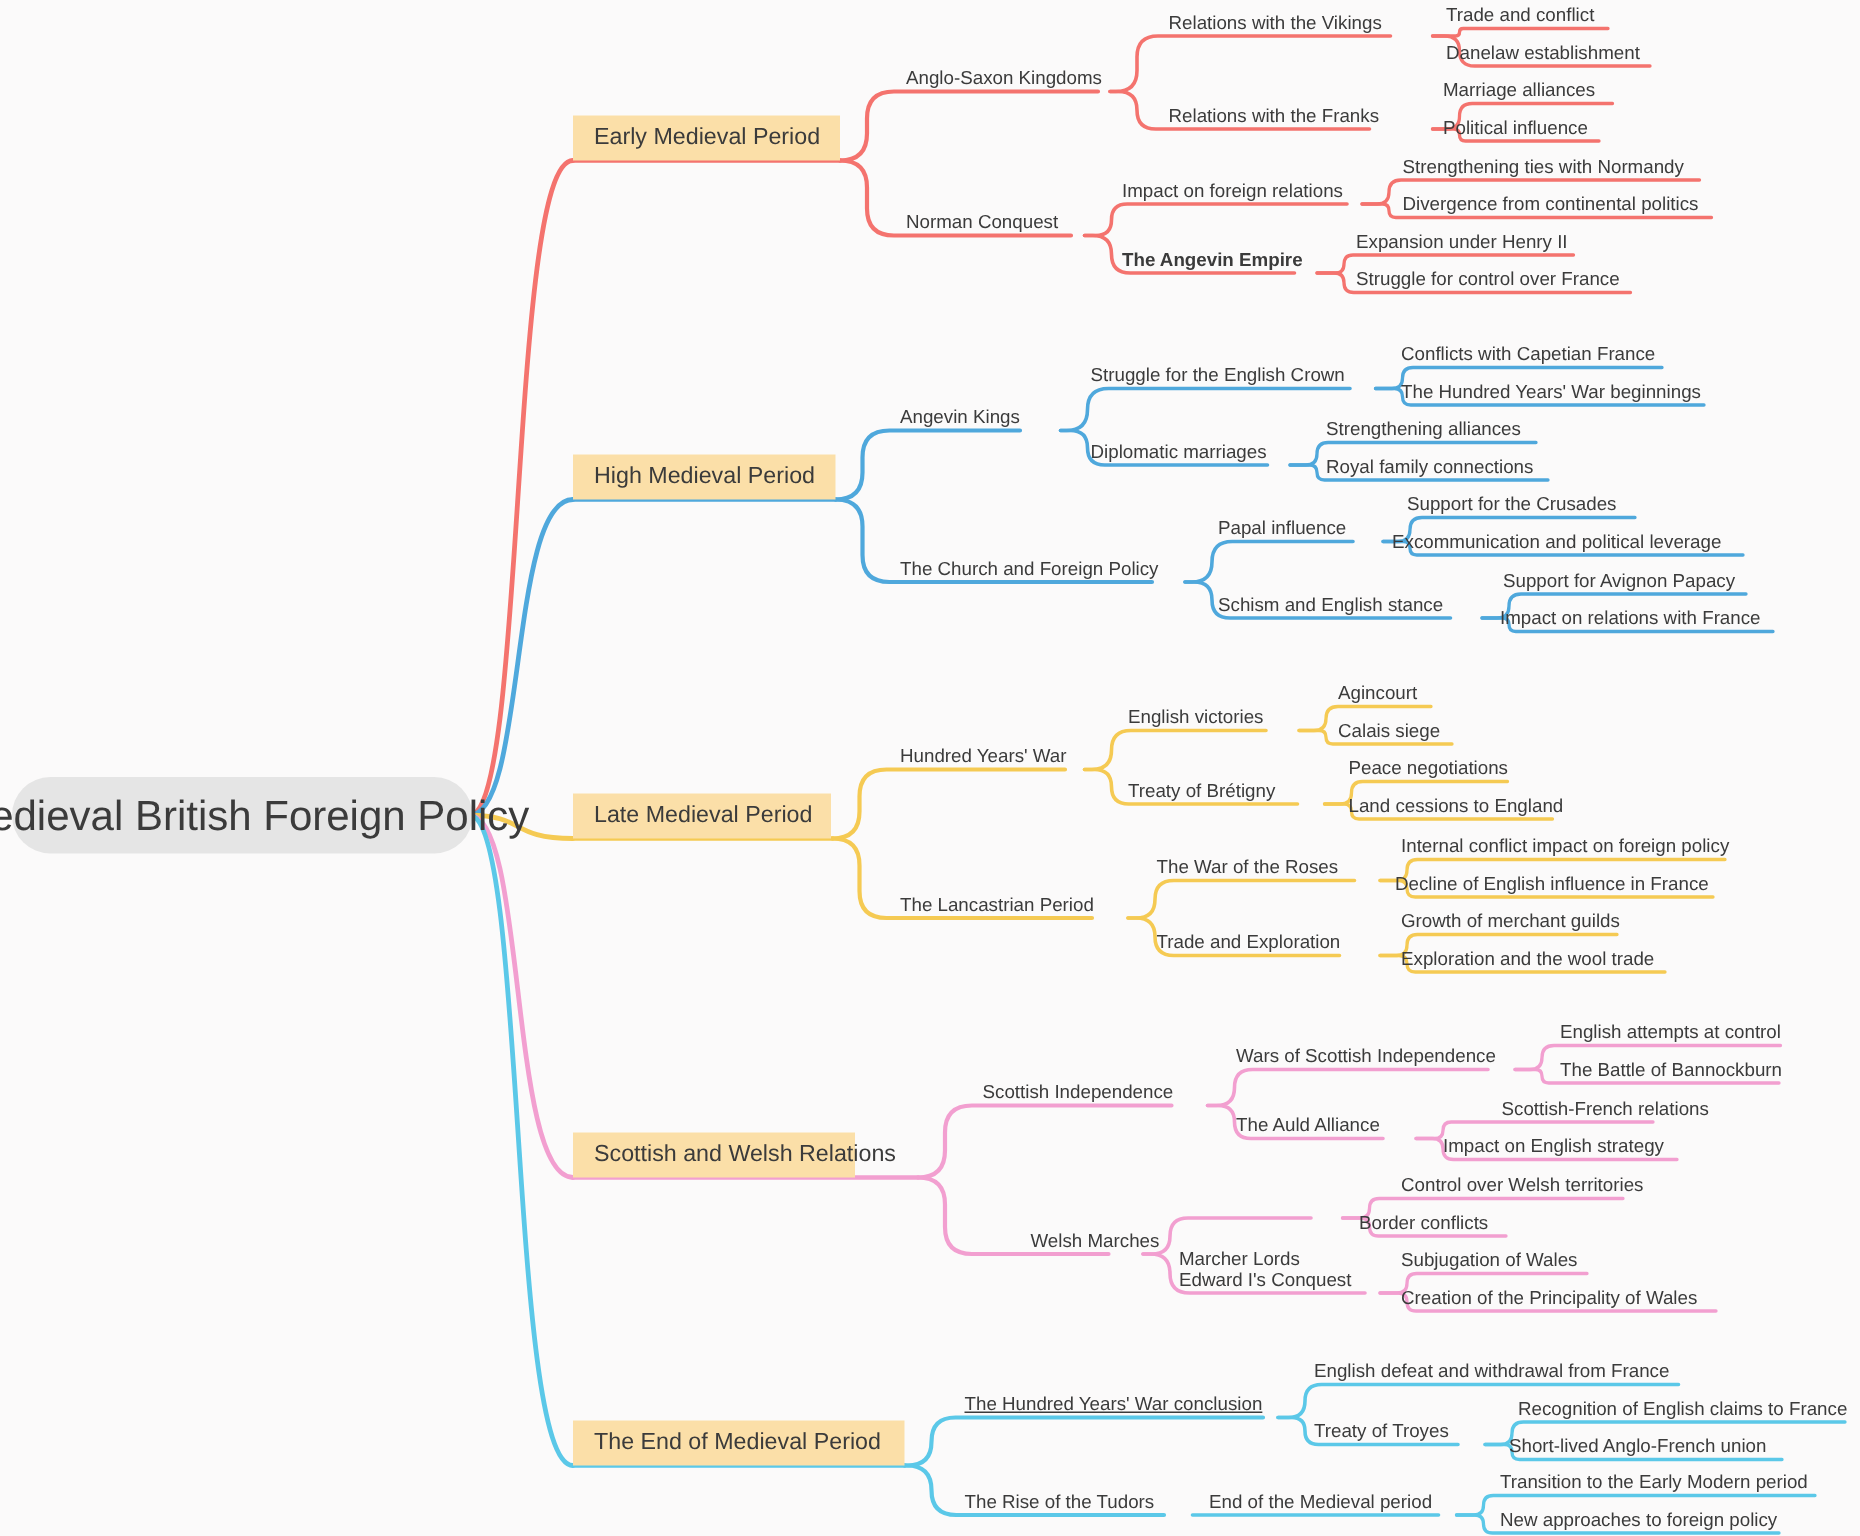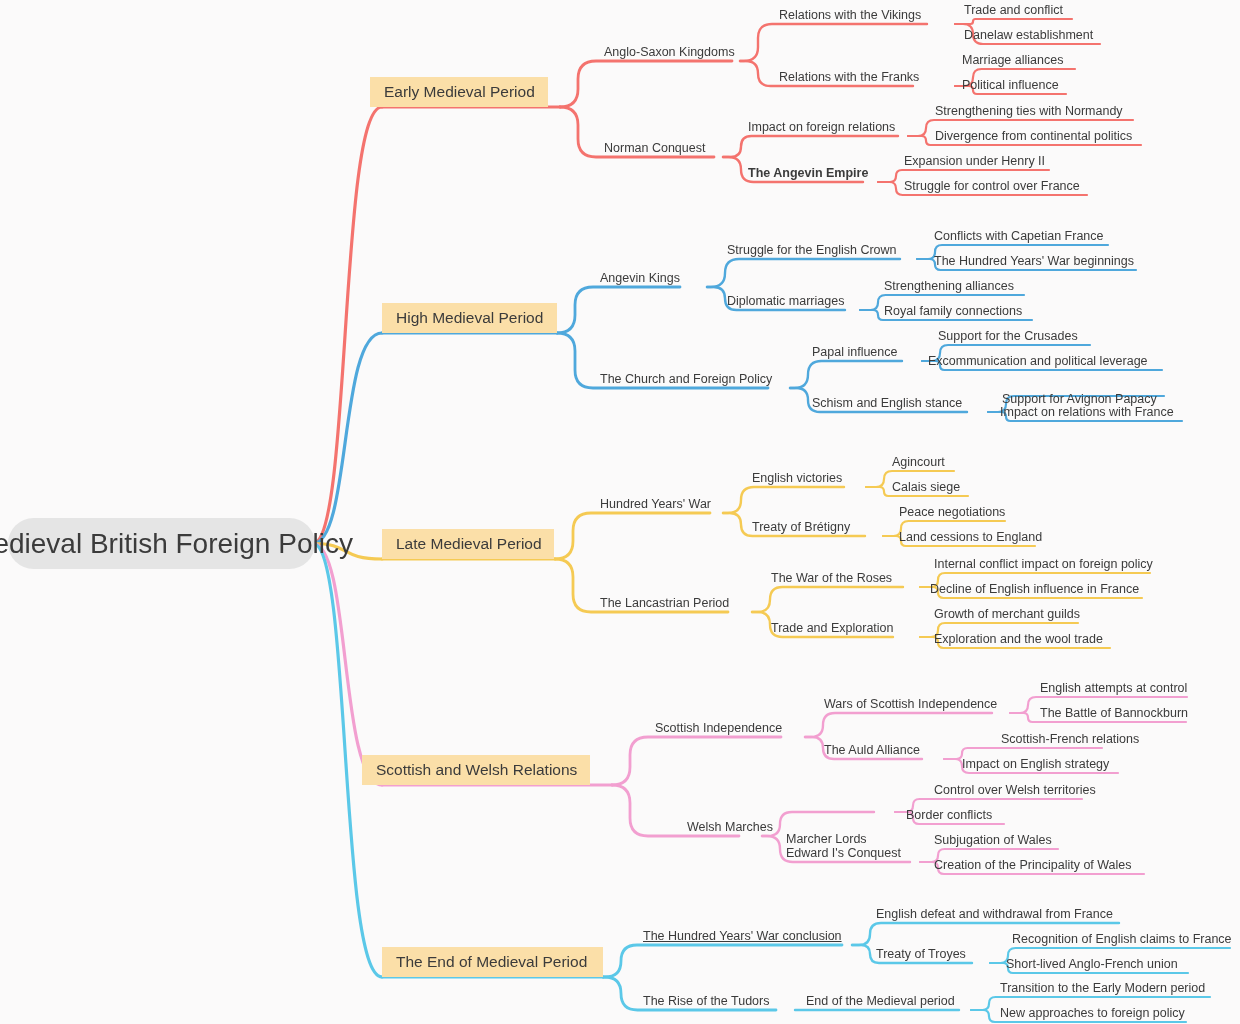--- a/index.html
+++ b/index.html
@@ -124,21 +124,21 @@
       <path d="M852,945 L861,945 Q870,945 870,954 L870,954 Q870,963 879,963 L972,963" stroke="#5BC8E8" stroke-width="2.4" fill="none" stroke-linecap="round" stroke-linejoin="round"></path>
       <path d="M990,963 L1000.5,963 Q1008,963 1008,955.5 L1008,955.5 Q1008,948 1015.5,948 L1230,948" stroke="#5BC8E8" stroke-width="2.2" fill="none" stroke-linecap="round" stroke-linejoin="round"></path>
       <path d="M990,963 L1003,963 Q1008,963 1008,968 L1008,968 Q1008,973 1013,973 L1188,973" stroke="#5BC8E8" stroke-width="2.2" fill="none" stroke-linecap="round" stroke-linejoin="round"></path>
       <path d="M603,977 L604.5,977 Q621,977 621,993.5 L621,993.5 Q621,1010 637.5,1010 L776,1010" stroke="#5BC8E8" stroke-width="2.8" fill="none" stroke-linecap="round" stroke-linejoin="round"></path>
       <path d="M795,1010 L959,1010" stroke="#5BC8E8" stroke-width="2.4" fill="none" stroke-linecap="round" stroke-linejoin="round"></path>
       <path d="M971,1010 L982.5,1010 Q989,1010 989,1003.5 L989,1003.5 Q989,997 995.5,997 L1210,997" stroke="#5BC8E8" stroke-width="2.2" fill="none" stroke-linecap="round" stroke-linejoin="round"></path>
       <path d="M971,1010 L983,1010 Q989,1010 989,1016 L989,1016 Q989,1022 995,1022 L1186,1022" stroke="#5BC8E8" stroke-width="2.2" fill="none" stroke-linecap="round" stroke-linejoin="round"></path>
     </svg>
   <div id="nodes">
       <div class="root-node" style="left: 8px; top: 518px; width: 307px; height: 51px;">Medieval British Foreign Policy</div>
-      <div class="branch-node" style="left: 370px; top: 77px; width: 178px;">Early Medieval Period</div>
+      <div class="branch-node" style="left: 382px; top: 77px; width: 178px;">Early Medieval Period</div>
       <div class="node-label lvl2" style="left: 604px; top: 45px;">Anglo-Saxon Kingdoms</div>
       <div class="node-label lvl3" style="left: 779px; top: 8px;">Relations with the Vikings</div>
       <div class="node-label leaf" style="left: 964px; top: 3px;">Trade and conflict</div>
       <div class="node-label leaf" style="left: 964px; top: 28px;">Danelaw establishment</div>
       <div class="node-label lvl3" style="left: 779px; top: 70px;">Relations with the Franks</div>
       <div class="node-label leaf" style="left: 962px; top: 53px;">Marriage alliances</div>
       <div class="node-label leaf" style="left: 962px; top: 78px;">Political influence</div>
       <div class="node-label lvl2" style="left: 604px; top: 141px;">Norman Conquest</div>
       <div class="node-label lvl3" style="left: 748px; top: 120px;">Impact on foreign relations</div>
       <div class="node-label leaf" style="left: 935px; top: 104px;">Strengthening ties with Normandy</div>
@@ -152,38 +152,38 @@
       <div class="node-label leaf" style="left: 934px; top: 229px;">Conflicts with Capetian France</div>
       <div class="node-label leaf" style="left: 934px; top: 254px;">The Hundred Years' War beginnings</div>
       <div class="node-label lvl3" style="left: 727px; top: 294px;">Diplomatic marriages</div>
       <div class="node-label leaf" style="left: 884px; top: 279px;">Strengthening alliances</div>
       <div class="node-label leaf" style="left: 884px; top: 304px;">Royal family connections</div>
       <div class="node-label lvl2" style="left: 600px; top: 372px;">The Church and Foreign Policy</div>
       <div class="node-label lvl3" style="left: 812px; top: 345px;">Papal influence</div>
       <div class="node-label leaf" style="left: 938px; top: 329px;">Support for the Crusades</div>
       <div class="node-label leaf" style="left: 928px; top: 354px;">Excommunication and political leverage</div>
       <div class="node-label lvl3" style="left: 812px; top: 396px;">Schism and English stance</div>
-      <div class="node-label leaf" style="left: 1002px; top: 380px; margin-top: 12px;">Support for Avignon Papacy</div>
+      <div class="node-label leaf" style="left: 1002px; top: 380px;">Support for Avignon Papacy</div>
       <div class="node-label leaf" style="left: 1000px; top: 405px;">Impact on relations with France</div>
       <div class="branch-node" style="left: 382px; top: 529px; width: 172px;">Late Medieval Period</div>
       <div class="node-label lvl2" style="left: 600px; top: 497px;">Hundred Years' War</div>
       <div class="node-label lvl3" style="left: 752px; top: 471px;">English victories</div>
       <div class="node-label leaf" style="left: 892px; top: 455px;">Agincourt</div>
       <div class="node-label leaf" style="left: 892px; top: 480px;">Calais siege</div>
       <div class="node-label lvl3" style="left: 752px; top: 520px;">Treaty of Brétigny</div>
       <div class="node-label leaf" style="left: 899px; top: 505px;">Peace negotiations</div>
       <div class="node-label leaf" style="left: 899px; top: 530px;">Land cessions to England</div>
       <div class="node-label lvl2" style="left: 600px; top: 596px;">The Lancastrian Period</div>
       <div class="node-label lvl3" style="left: 771px; top: 571px;">The War of the Roses</div>
       <div class="node-label leaf" style="left: 934px; top: 557px;">Internal conflict impact on foreign policy</div>
       <div class="node-label leaf" style="left: 930px; top: 582px;">Decline of English influence in France</div>
       <div class="node-label lvl3" style="left: 771px; top: 621px;">Trade and Exploration</div>
       <div class="node-label leaf" style="left: 934px; top: 607px;">Growth of merchant guilds</div>
       <div class="node-label leaf" style="left: 934px; top: 632px;">Exploration and the wool trade</div>
-      <div class="branch-node" style="left: 362px; top: 755px; width: 228px;">Scottish and Welsh Relations</div>
+      <div class="branch-node" style="left: 382px; top: 755px; width: 188px;">Scottish and Welsh Relations</div>
       <div class="node-label lvl2" style="left: 655px; top: 721px;">Scottish Independence</div>
       <div class="node-label lvl3" style="left: 824px; top: 697px;">Wars of Scottish Independence</div>
       <div class="node-label leaf" style="left: 1040px; top: 681px;">English attempts at control</div>
       <div class="node-label leaf" style="left: 1040px; top: 706px;">The Battle of Bannockburn</div>
       <div class="node-label lvl3" style="left: 824px; top: 743px;">The Auld Alliance</div>
       <div class="node-label leaf" style="left: 962px; top: 732px; margin-left: 39px;">Scottish-French relations</div>
       <div class="node-label leaf" style="left: 962px; top: 757px;">Impact on English strategy</div>
       <div class="node-label lvl2" style="left: 655px; top: 820px; margin-left: 32px;">Welsh Marches</div>
       <div class="node-label lvl3" style="left: 786px; top: 832px;">Marcher Lords</div>
       <div class="node-label leaf" style="left: 934px; top: 783px;">Control over Welsh territories</div>

